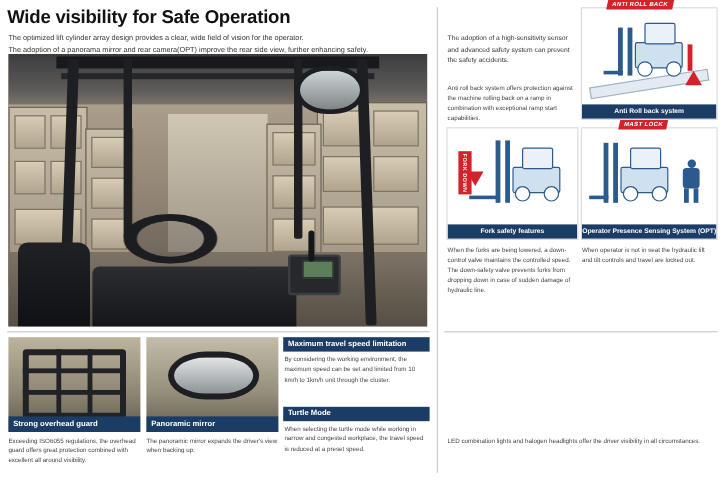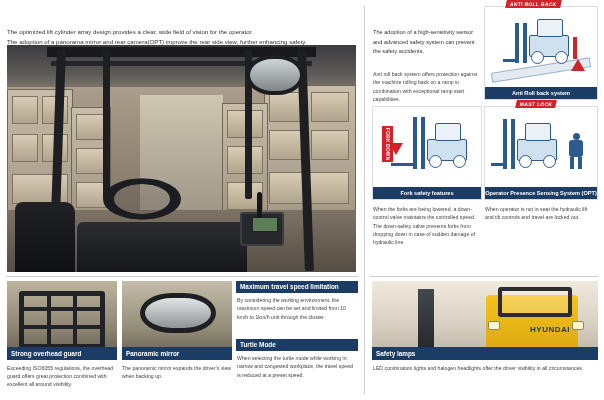--- a/index.html
+++ b/index.html
@@ -243,20 +243,21 @@
     font-size: 5.2px; color: #444; line-height: 1.55;
   }
 </style>
 </head>
 <body>
 
 <div class="page">
 
   <div class="left-col">
 
+    <div class="title">Wide visibility for Safe Operation</div>
     <div class="subtitle">
       <span style="white-space: pre-line;">The optimized lift cylinder array design provides a clear, wide field of vision for the operator.
 The adoption of a panorama mirror and rear camera(OPT) improve the rear side view, further enhancing safety.</span>
     </div>
 
     <div class="main-photo">
       <div class="warehouse-bg"></div>
       <div class="ceiling"></div>
       <div class="aisle"></div>
 
@@ -383,25 +384,16 @@
     <div class="desc-block" style="left:119px; top:-999px;"></div>
 
     <div class="desc-fork">When the forks are being lowered, a down-control valve maintains the controlled speed. The down-safety valve prevents forks from dropping down in case of sudden damage of hydraulic line.</div>
     <div class="desc-ops">When operator is not in seat the hydraulic lift and tilt controls and travel are locked out.</div>
 
     <div style="position:absolute; left:119px; top:102px; width:112px;"></div>
     <div style="position:absolute; left:7px; top:70px; width:108px; font-size:5.2px; color:#444; line-height:1.6;">Anti roll back system offers protection against the machine rolling back on a ramp in combination with exceptional ramp start capabilities.</div>
 
     <div class="h-div-right" style="left:4px; top:276px; width:228px;"></div>
 
-    <div class="lamps-photo">
-      <div class="hy-mast"></div>
-      <div class="hy-body"></div>
-      <div class="hy-cab"></div>
-      <div class="hy-lamp" style="right:14px; top:40px;"></div>
-      <div class="hy-lamp" style="right:98px; top:40px;"></div>
-      <div class="hy-logo">HYUNDAI</div>
-      <div class="lamps-band">Safety lamps</div>
-    </div>
     <div class="lamps-caption">LED combination lights and halogen headlights offer the driver visibility in all circumstances.</div>
   </div>
 
 </div>
 
 </body></html>

